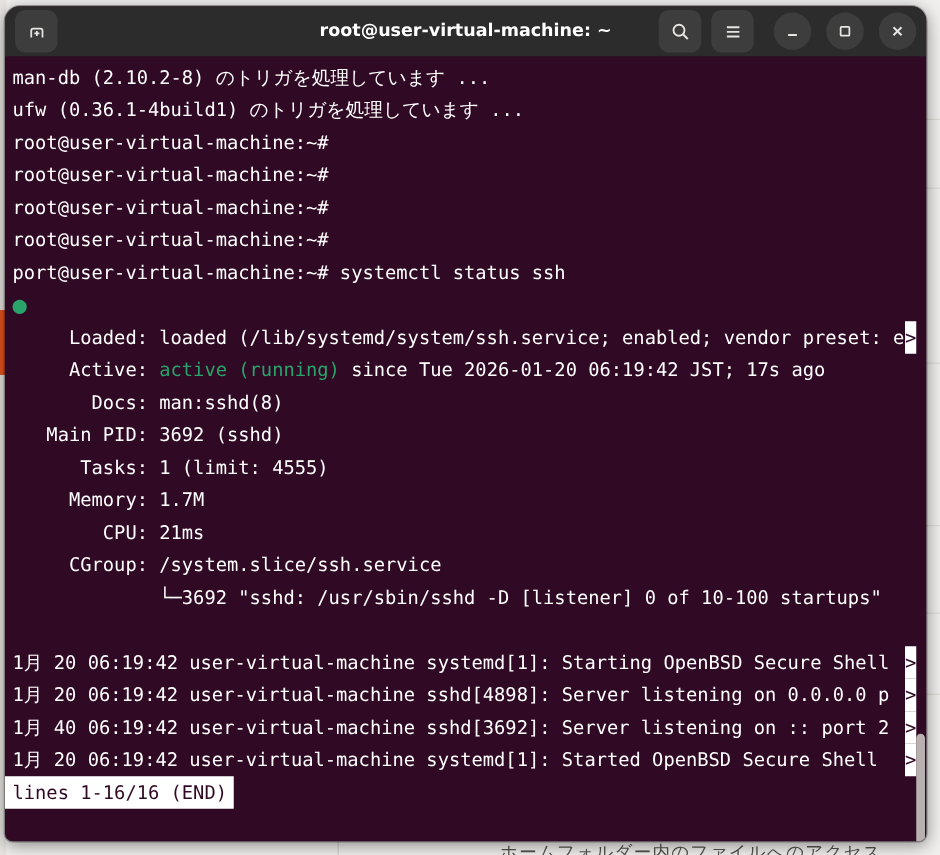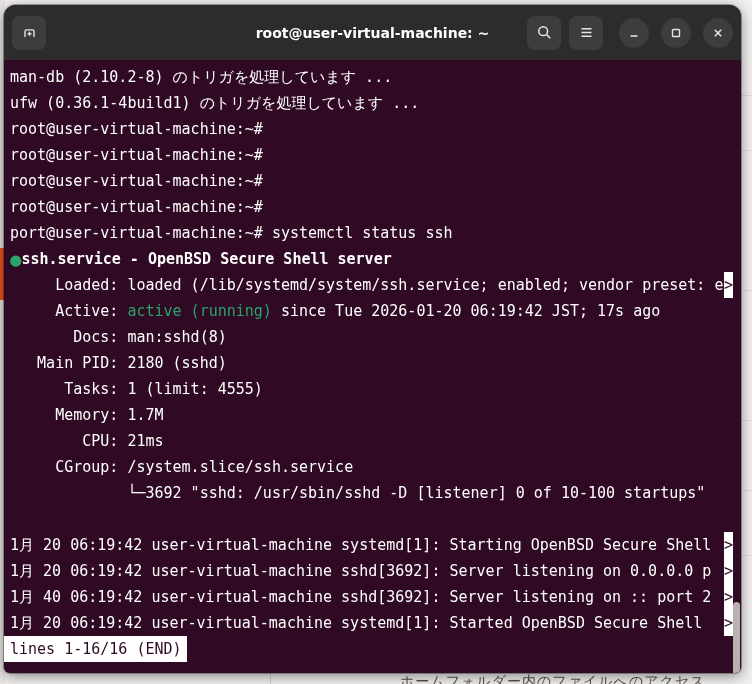--- a/index.html
+++ b/index.html
@@ -25,21 +25,21 @@
   }
 
   
   .window{
     position:absolute;left:4px;top:5px;width:737px;height:668px;
     border-radius:12px 12px 6px 6px;background:var(--term-bg);
     box-shadow:0 3px 14px rgba(0,0,0,.45),0 0 0 1px rgba(0,0,0,.30);
     overflow:hidden;display:flex;flex-direction:column;
   }
   .titlebar{
-    position:relative;height:55px;flex:none;background:var(--titlebar-bg);
+    position:relative;height:40px;flex:none;background:var(--titlebar-bg);
     display:flex;align-items:center;padding:0 8px;
   }
   .title{
     position:absolute;left:50%;top:50%;transform:translate(-50%,-50%);
     color:#ffffff;font-weight:bold;font-size:14px;white-space:nowrap;
   }
   .tb-btn{
     border:none;padding:0;margin:0;cursor:pointer;background:var(--btn-bg);
     display:flex;align-items:center;justify-content:center;flex:none;
   }
@@ -143,32 +143,32 @@
 
   <div class="terminal">
     <div>
         <div class="term-line"><span class="seg-n">man-db (2.10.2-8) のトリガを処理しています ...</span></div>
         <div class="term-line"><span class="seg-n">ufw (0.36.1-4build1) のトリガを処理しています ...</span></div>
         <div class="term-line"><span class="seg-n">root@user-virtual-machine:~#</span></div>
         <div class="term-line"><span class="seg-n">root@user-virtual-machine:~#</span></div>
         <div class="term-line"><span class="seg-n">root@user-virtual-machine:~#</span></div>
         <div class="term-line"><span class="seg-n">root@user-virtual-machine:~#</span></div>
         <div class="term-line"><span class="seg-n">port@user-virtual-machine:~# systemctl status ssh</span></div>
-        <div class="term-line"><span class="seg-dot">●</span><span class="seg-b">ssh.service - OpenBSD Secure Shell server</span></div>
+        <div class="term-line"><span class="seg-dot">●</span></div>
         <div class="term-line"><span class="seg-n">     Loaded: loaded (/lib/systemd/system/ssh.service; enabled; vendor preset: e</span><span class="seg-r">&gt;</span></div>
         <div class="term-line"><span class="seg-n">     Active: </span><span class="seg-g">active (running)</span><span class="seg-n"> since Tue 2026-01-20 06:19:42 JST; 17s ago</span></div>
         <div class="term-line"><span class="seg-n">       Docs: man:sshd(8)</span></div>
-        <div class="term-line"><span class="seg-n">   Main PID: 2180 (sshd)</span></div>
+        <div class="term-line"><span class="seg-n">   Main PID: 3692 (sshd)</span></div>
         <div class="term-line"><span class="seg-n">      Tasks: 1 (limit: 4555)</span></div>
         <div class="term-line"><span class="seg-n">     Memory: 1.7M</span></div>
         <div class="term-line"><span class="seg-n">        CPU: 21ms</span></div>
         <div class="term-line"><span class="seg-n">     CGroup: /system.slice/ssh.service</span></div>
         <div class="term-line"><span class="seg-n">             └─3692 "sshd: /usr/sbin/sshd -D [listener] 0 of 10-100 startups"</span></div>
         <div class="term-line"></div>
         <div class="term-line"><span class="seg-n">1月 20 06:19:42 user-virtual-machine systemd[1]: Starting OpenBSD Secure Shell</span><span class="seg-r">&gt;</span></div>
-        <div class="term-line"><span class="seg-n">1月 20 06:19:42 user-virtual-machine sshd[3692]: Server listening on 0.0.0.0 p</span><span class="seg-r">&gt;</span></div>
+        <div class="term-line"><span class="seg-n">1月 20 06:19:42 user-virtual-machine sshd[4898]: Server listening on 0.0.0.0 p</span><span class="seg-r">&gt;</span></div>
         <div class="term-line"><span class="seg-n">1月 40 06:19:42 user-virtual-machine sshd[3692]: Server listening on :: port 2</span><span class="seg-r">&gt;</span></div>
         <div class="term-line"><span class="seg-n">1月 20 06:19:42 user-virtual-machine systemd[1]: Started OpenBSD Secure Shell </span><span class="seg-r">&gt;</span></div>
         <div class="term-line"><span class="seg-r">lines 1-16/16 (END)</span></div>
       </div>
     <div class="scrollbar-thumb"></div>
   </div>
 </div>
 
 </body></html>

